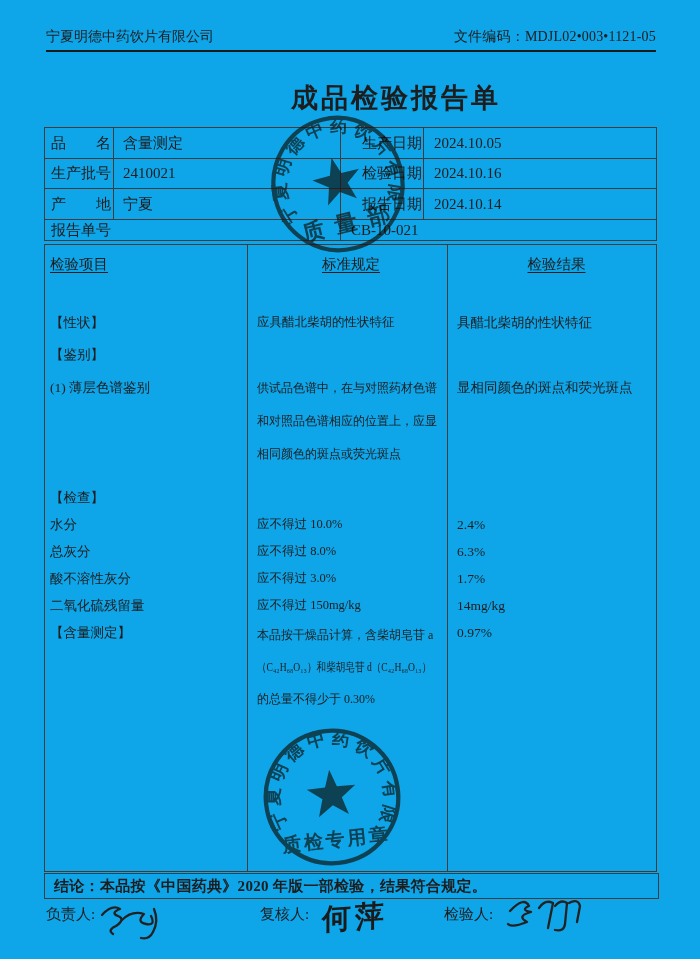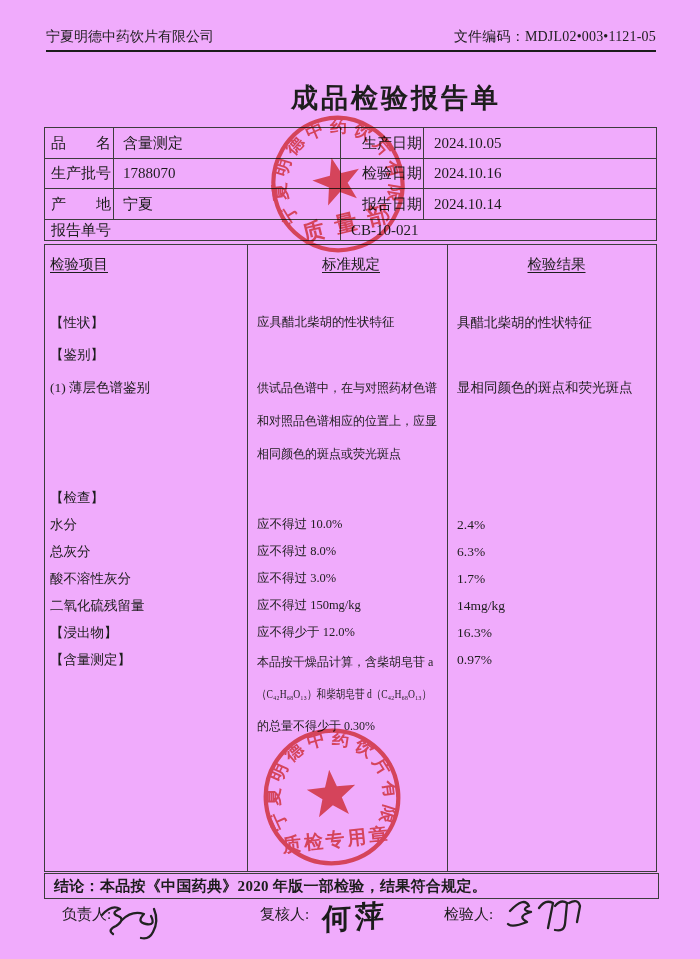--- a/index.html
+++ b/index.html
@@ -1,17 +1,17 @@
 <!DOCTYPE html>
 <html><head>
 <meta charset="utf-8">
 <style>
   html,body{margin:0;padding:0;background:#ffffff;}
   .page{
-    position:relative;width:700px;height:959px;background:#f0abfc;overflow:hidden;
+    position:relative;width:700px;height:959px;background:#0ea5e9;overflow:hidden;
     font-family:"Liberation Serif","DejaVu Serif",serif;color:#1d1d1d;
   }
   
   .hdr{position:absolute;top:28px;left:46px;width:610px;display:flex;justify-content:space-between;font-size:14px;}
   .hdr .code{letter-spacing:.2px;}
   .hdr-rule{position:absolute;top:50px;left:46px;width:610px;border-top:2px solid #1c1c1c;}
   
   .title{position:absolute;top:80px;left:0;width:700px;text-align:center;font-size:27px;font-weight:bold;letter-spacing:3px;padding-left:46px;}
   
   table{border-collapse:collapse;}
@@ -77,21 +77,21 @@
       </colgroup>
     <tbody>
         <tr class="r1">
       <td class="lab">品　　名</td>
       <td class="val">含量测定</td>
       <td class="lab2">生产日期</td>
       <td class="val2">2024.10.05</td>
     </tr>
     <tr class="r2">
       <td class="lab">生产批号</td>
-      <td class="val">1788070</td>
+      <td class="val">2410021</td>
       <td class="lab2">检验日期</td>
       <td class="val2">2024.10.16</td>
     </tr>
     <tr class="r3">
       <td class="lab">产　　地</td>
       <td class="val">宁夏</td>
       <td class="lab2">报告日期</td>
       <td class="val2">2024.10.14</td>
     </tr>
     <tr class="r4">
@@ -150,45 +150,40 @@
     <tr class="rowS">
       <td class="c1">酸不溶性灰分</td>
       <td class="c2 mspec">应不得过 3.0%</td>
       <td class="c3">1.7%</td>
     </tr>
     <tr class="rowS">
       <td class="c1">二氧化硫残留量</td>
       <td class="c2 mspec">应不得过 150mg/kg</td>
       <td class="c3">14mg/kg</td>
     </tr>
-    <tr class="rowS">
-      <td class="c1">【浸出物】</td>
-      <td class="c2 mspec">应不得少于 12.0%</td>
-      <td class="c3">16.3%</td>
-    </tr>
     <tr class="rowAssay">
       <td class="c1">【含量测定】</td>
       <td class="c2 mspec">
         <span class="spec-line">本品按干燥品计算，含柴胡皂苷 a</span>
         <span class="spec-line formula">（C₄₂H₆₈O₁₃）和柴胡皂苷 d（C₄₂H₆₈O₁₃）</span>
         <span class="spec-line">的总量不得少于 0.30%</span>
       </td>
       <td class="c3">0.97%</td>
     </tr>
     <tr class="filler">
           <td class="c1"></td>
           <td class="c2"></td>
           <td class="c3"></td>
         </tr>
   </tbody>
     </table>
 
   <div class="conclusion">结论：本品按《中国药典》2020 年版一部检验，结果符合规定。</div>
 
-  <span class="sig-label" style="left:62px">负责人:</span>
+  <span class="sig-label" style="left:46px">负责人:</span>
   <span class="sig-label" style="left:260px">复核人:</span>
   <span class="sig-label" style="left:444px">检验人:</span>
 
   <div class="sig" style="left:94px;top:899px">
     <svg width="86" height="52" viewBox="0 0 86 52">
       <path d="M8,16 Q18,5 26,10 Q16,14 24,17 Q32,20 22,27 Q13,31 19,35"></path>
       <path d="M28,21 Q38,11 50,15 Q42,23 52,25 Q62,27 57,17"></path>
       <path d="M60,10 Q65,22 59,33 Q55,41 47,39"></path>
     </svg>
   </div>

